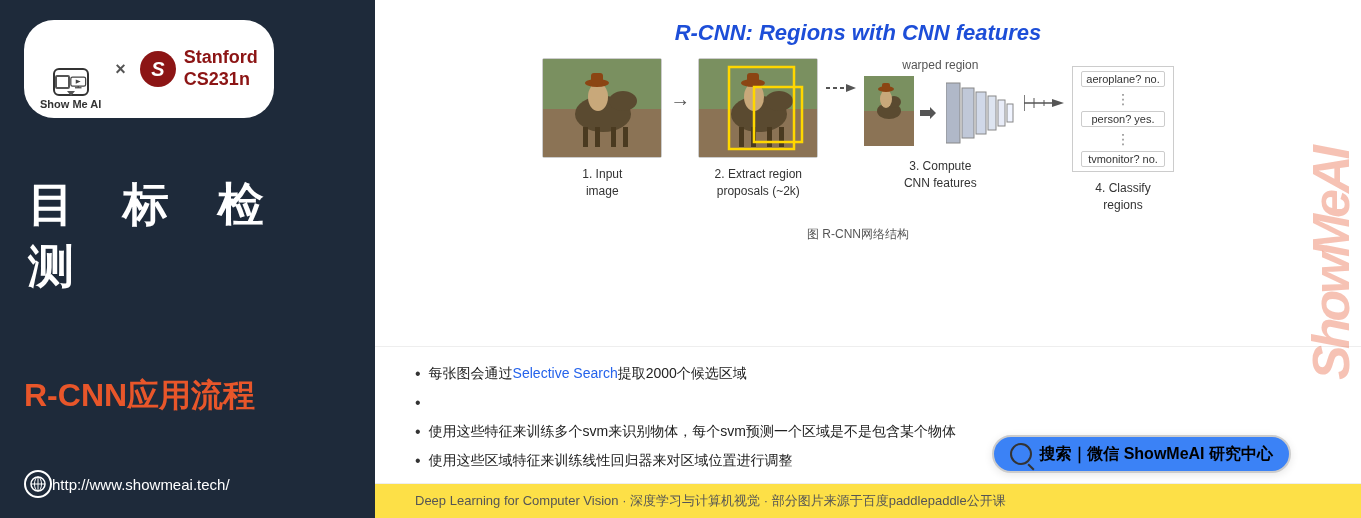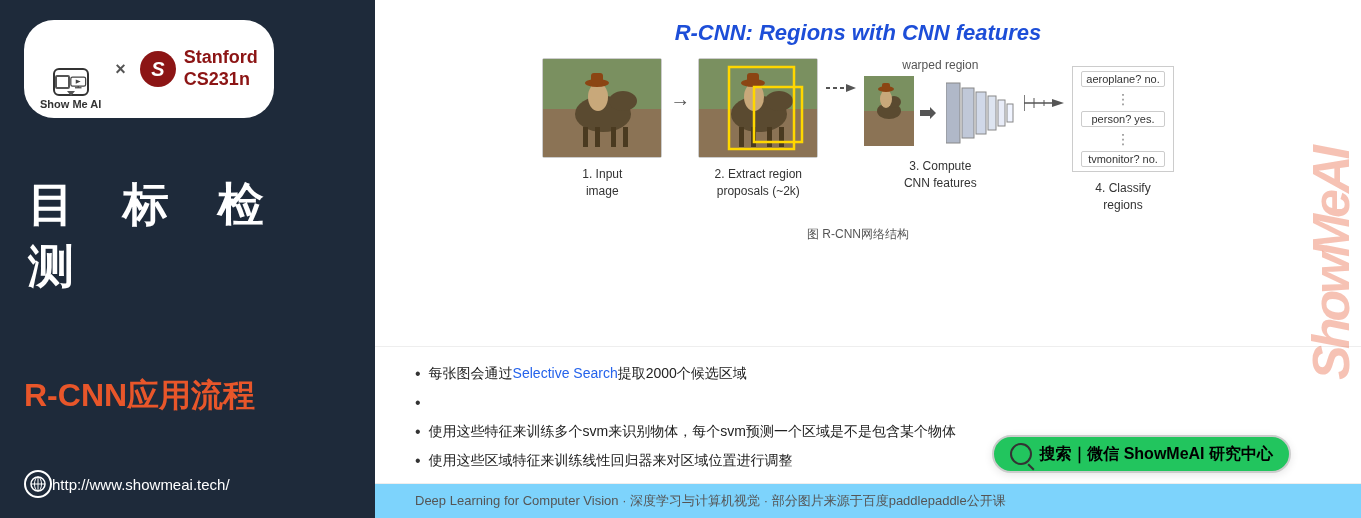--- a/index.html
+++ b/index.html
@@ -321,21 +321,21 @@
     .highlight-text {
       color: #2563eb;
       text-decoration: none;
     }
 
     
     .search-box {
       position: absolute;
       right: 70px;
       bottom: 10px;
-      background: #22c55e;
+      background: #3b82f6;
       border: 2px solid #ccc;
       border-radius: 30px;
       padding: 6px 16px;
       display: flex;
       align-items: center;
       gap: 8px;
       font-size: 16px;
       font-weight: bold;
       box-shadow: 0 2px 8px rgba(0,0,0,0.1);
     }
@@ -355,21 +355,21 @@
       bottom: -5px;
       right: -5px;
       width: 8px;
       height: 2px;
       background: #333;
       transform: rotate(45deg);
     }
 
     
     .bottom-bar {
-      background: #7dd3fc;
+      background: #fde047;
       border-top: 1px solid #eee;
       padding: 8px 40px;
       font-size: 13px;
       color: #555;
       display: flex;
       align-items: center;
       gap: 6px;
     }
 
     

